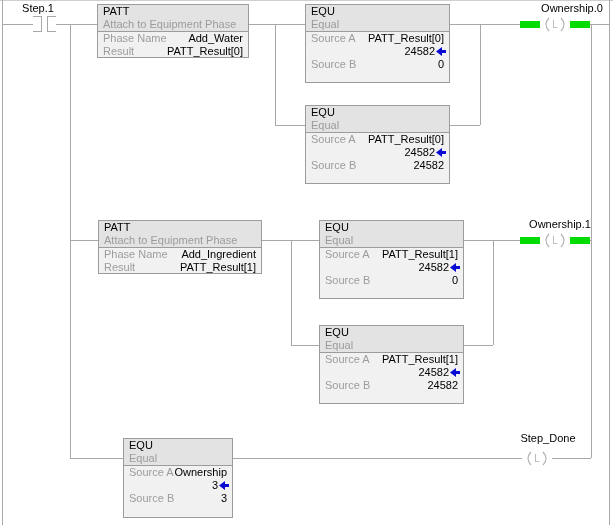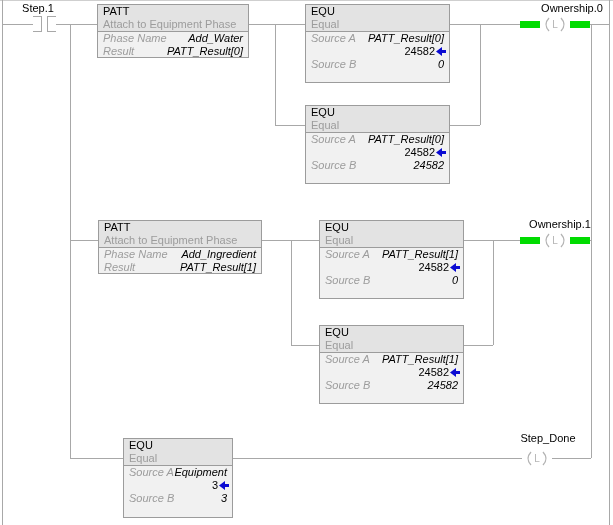--- a/index.html
+++ b/index.html
@@ -14,21 +14,21 @@
   }
   .wire-h{position:absolute;height:1px;background:var(--wire);}
   .wire-v{position:absolute;width:1px;background:var(--wire);}
   .topline{position:absolute;height:1px;background:#cfcfcf;left:0;top:0;width:613px;}
 
   .block{position:absolute;border:1px solid var(--blockborder);background:var(--bodybg);box-sizing:border-box;}
   .hdr{background:var(--hdrbg);border-bottom:1px solid var(--blockborder);}
   .row{height:13px;line-height:13px;padding:0 5px;white-space:nowrap;overflow:hidden;}
   .mn{font-weight:normal;color:#000;}
   .desc{color:var(--muted);}
-  .prow{display:flex;justify-content:space-between;font-style:italic;}
+  .prow{display:flex;justify-content:space-between;}
   .plabel{color:var(--muted);}
   .pvalue{color:#000;}
   .valrow{display:flex;justify-content:flex-end;align-items:center;padding-right:2px;}
   .valrow .pvalue{margin-right:1px;}
 
   .taglabel{position:absolute;text-align:center;color:#000;}
   .contact{position:absolute;left:33px;top:16px;width:23px;height:16px;background:var(--bg);}
   .contact .cl{position:absolute;left:0;top:0;width:8px;height:14px;
       border:1px solid var(--wire);border-left:none;}
   .contact .cr{position:absolute;right:0;top:0;width:8px;height:14px;
@@ -210,21 +210,21 @@
     <text x="15" y="12" text-anchor="middle" font-size="10" style="fill:var(--coilgray)">L</text>
   </svg>
 
   <div class="block" style="left:123px;top:438px;width:110px;height:80px">
     <div class="hdr">
       <div class="row mn">EQU</div>
       <div class="row desc">Equal</div>
     </div>
     <div class="row prow">
       <span class="plabel">Source A</span>
-      <span class="pvalue">Equipment</span>
+      <span class="pvalue">Ownership</span>
     </div>
     <div class="row valrow">
       <span class="pvalue">3</span>
       <svg width="11" height="9">
         <path d="M0,4.5 L6,0 L6,3 L10,3 L10,6 L6,6 L6,9 Z" style="fill:var(--blue)"></path>
       </svg>
     </div>
     <div class="row prow">
       <span class="plabel">Source B</span>
       <span class="pvalue">3</span>

